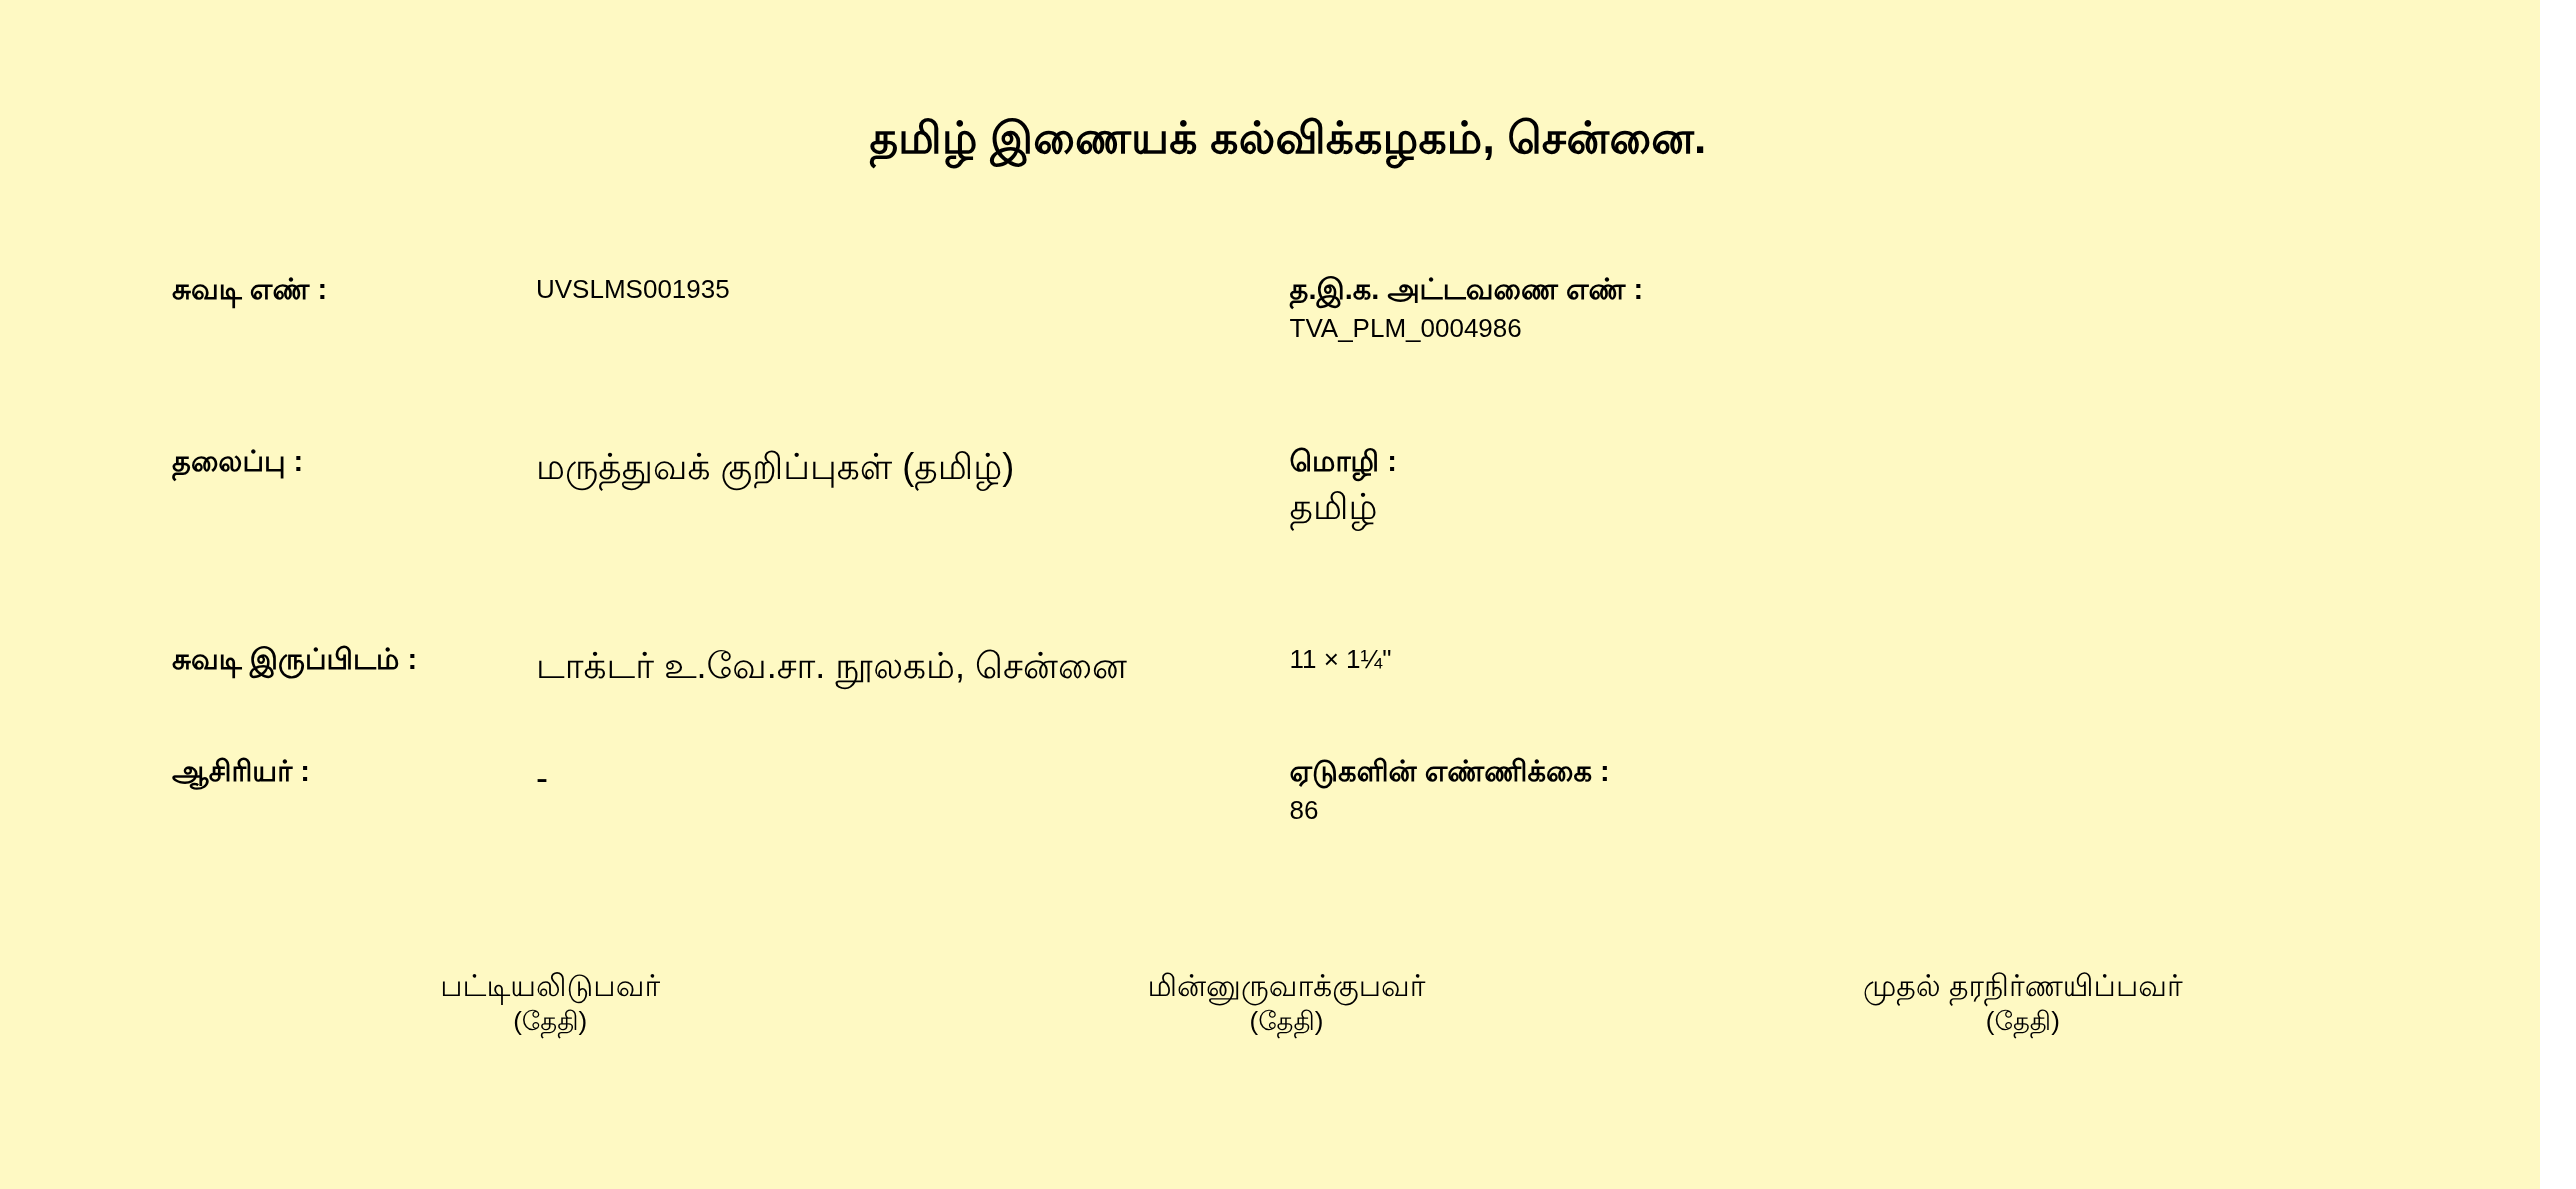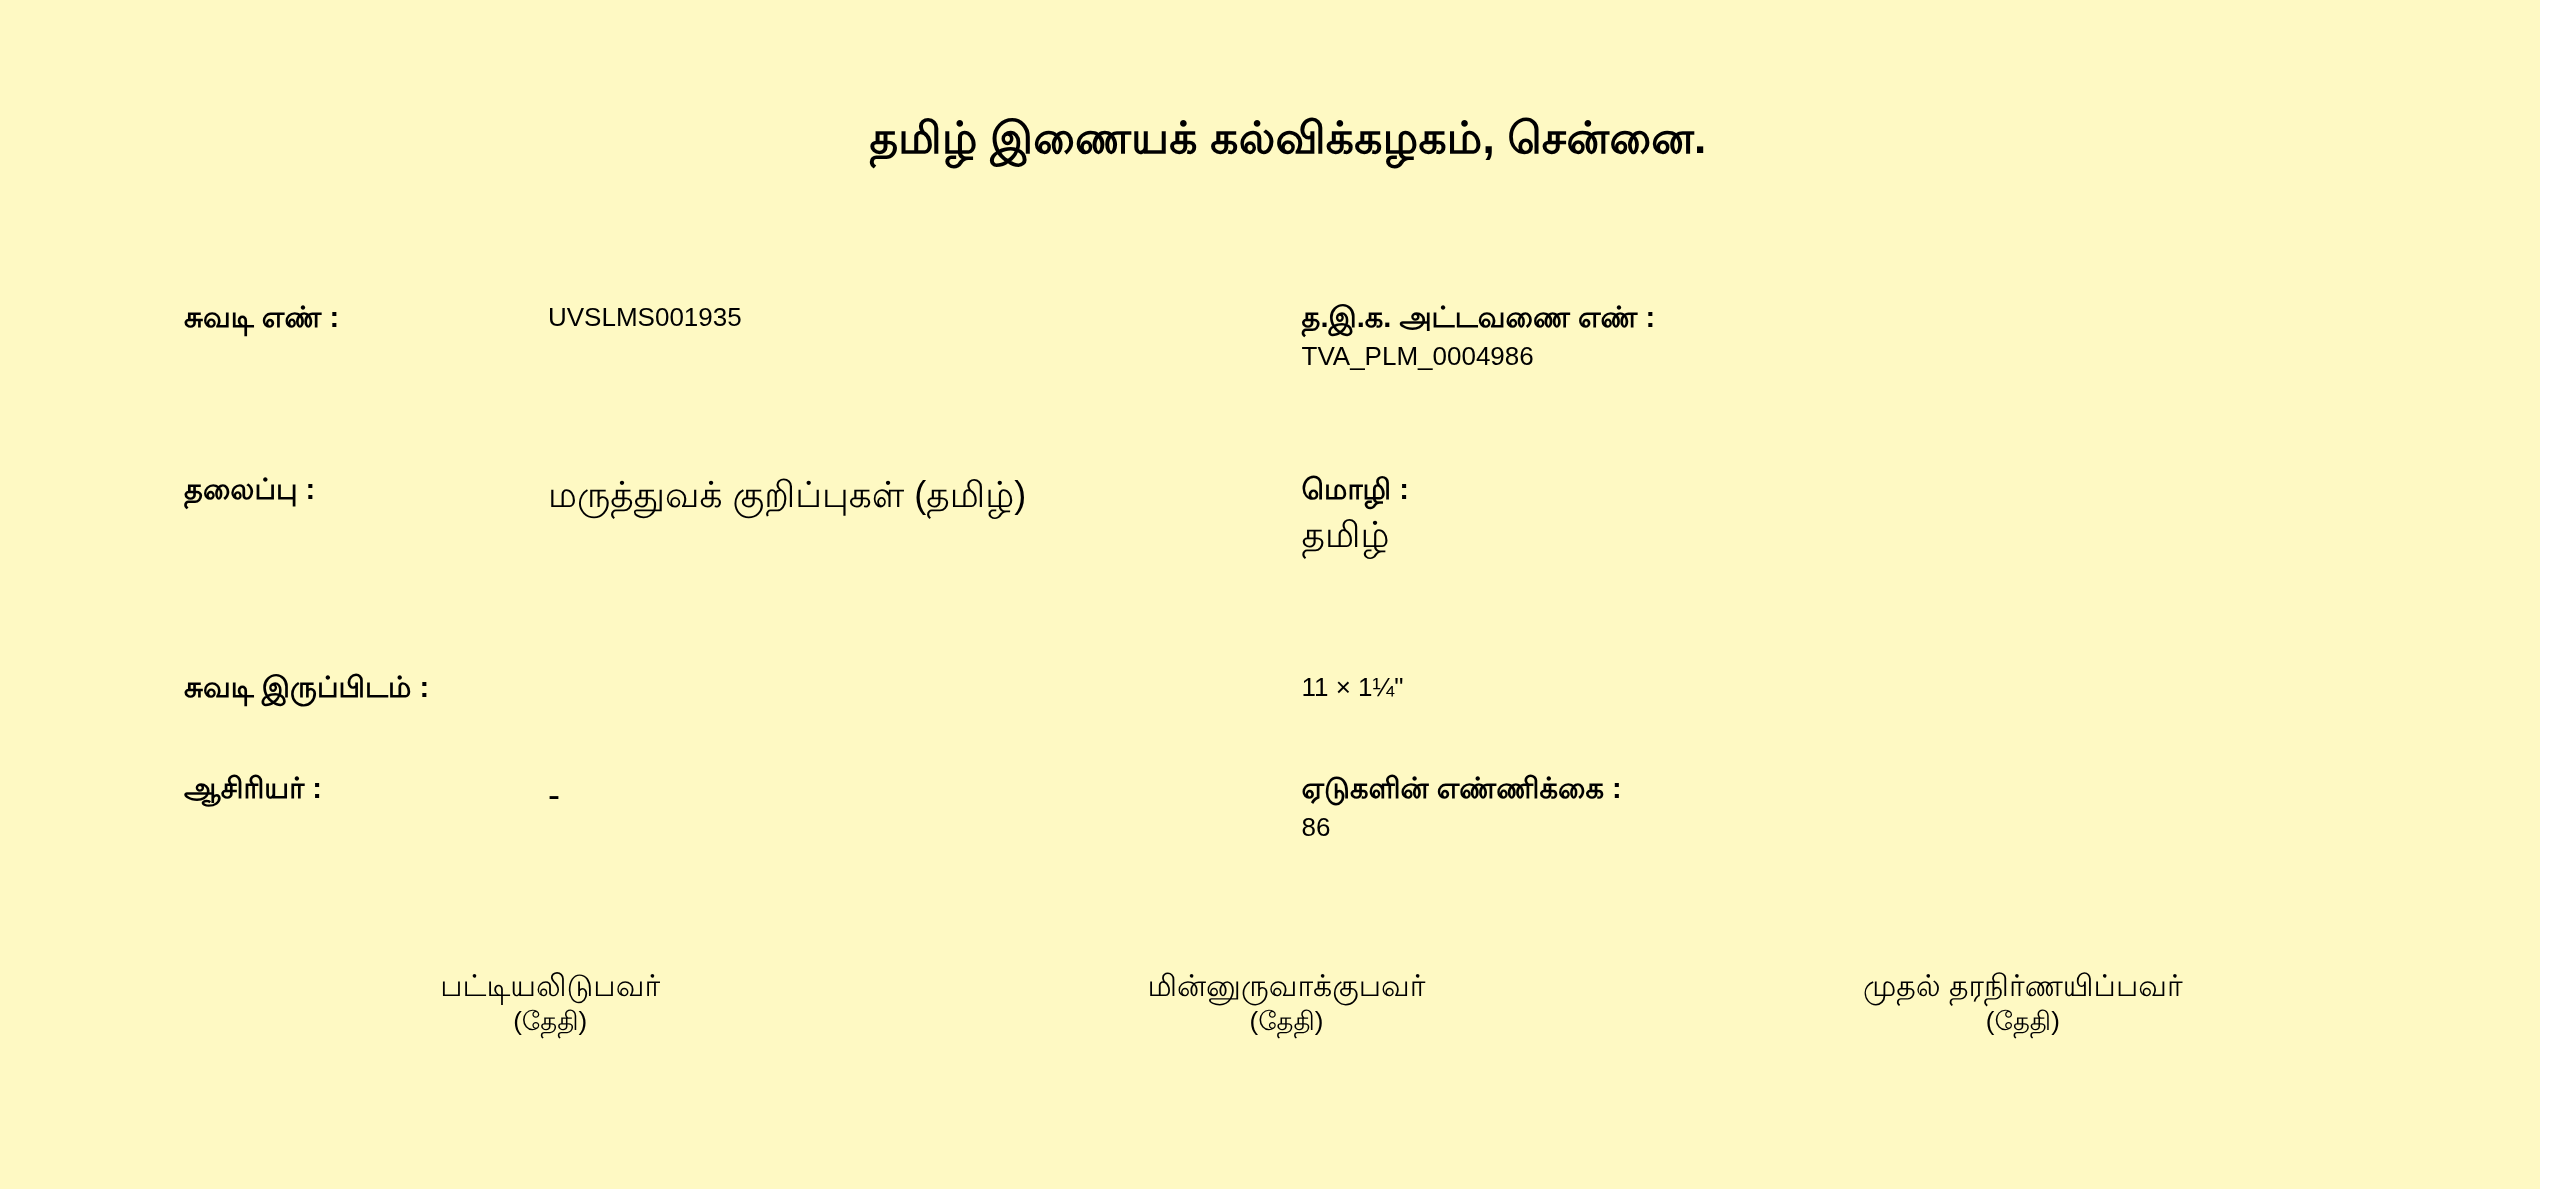--- a/index.html
+++ b/index.html
@@ -35,24 +35,23 @@
     text-align: center;
     font-size: 44px;
     font-weight: bold;
     letter-spacing: 0.3px;
     line-height: 1.2;
   }
 
   
   .meta {
     position: absolute;
-    left: 184px;
+    left: 172px;
     top: 270px;
     width: 2209px;
-    margin-top: 28px;
   }
   .meta-row {
     display: flex;
     flex-direction: row;
     align-items: flex-start;
     width: 100%;
   }
   .meta-cell {
     display: flex;
     flex-direction: row;
@@ -137,20 +136,21 @@
           <div class="meta-label l-right">மொழி :</div>
           <div class="meta-value">தமிழ்</div>
         </div>
       </div>
 
       <div class="row-gap-2"></div>
 
       <div class="meta-row">
         <div class="meta-cell left">
           <div class="meta-label l-left">சுவடி இருப்பிடம் :</div>
+          <div class="meta-value">டாக்டர் உ.வே.சா. நூலகம், சென்னை</div>
         </div>
         <div class="meta-cell right">
           <div class="meta-value mono-ish">11 × 1¼"</div>
         </div>
       </div>
 
       <div class="row-gap-3"></div>
 
       <div class="meta-row">
         <div class="meta-cell left">

